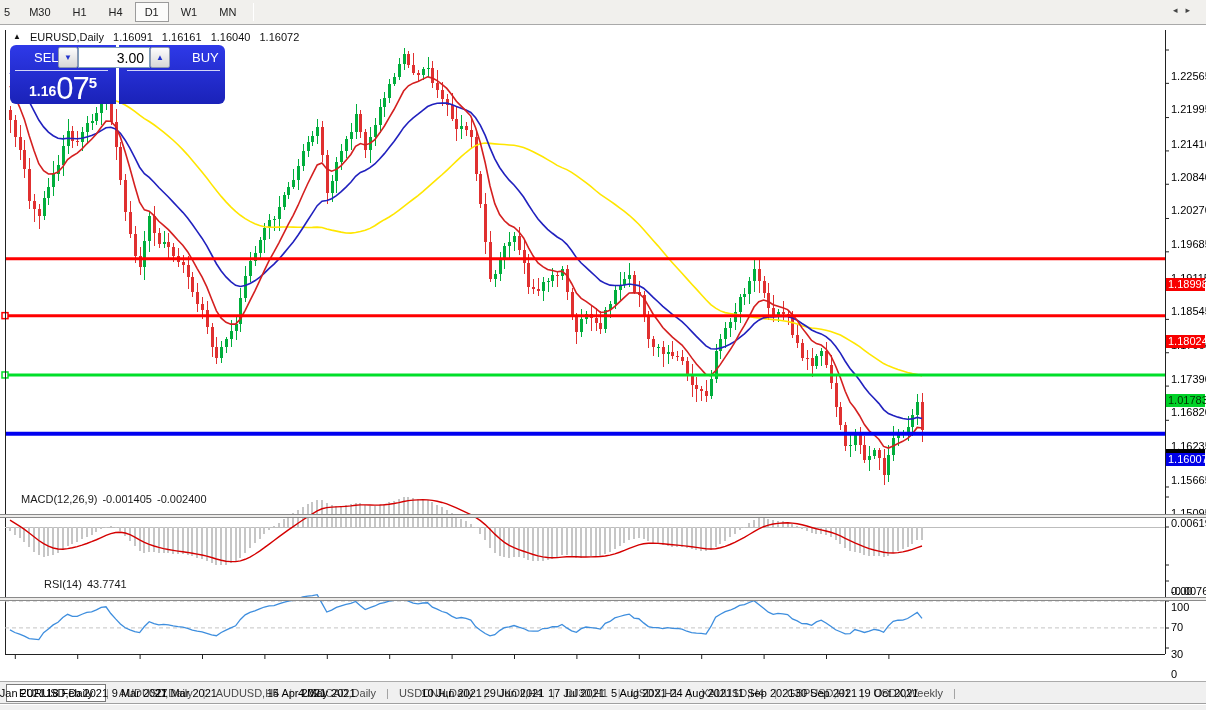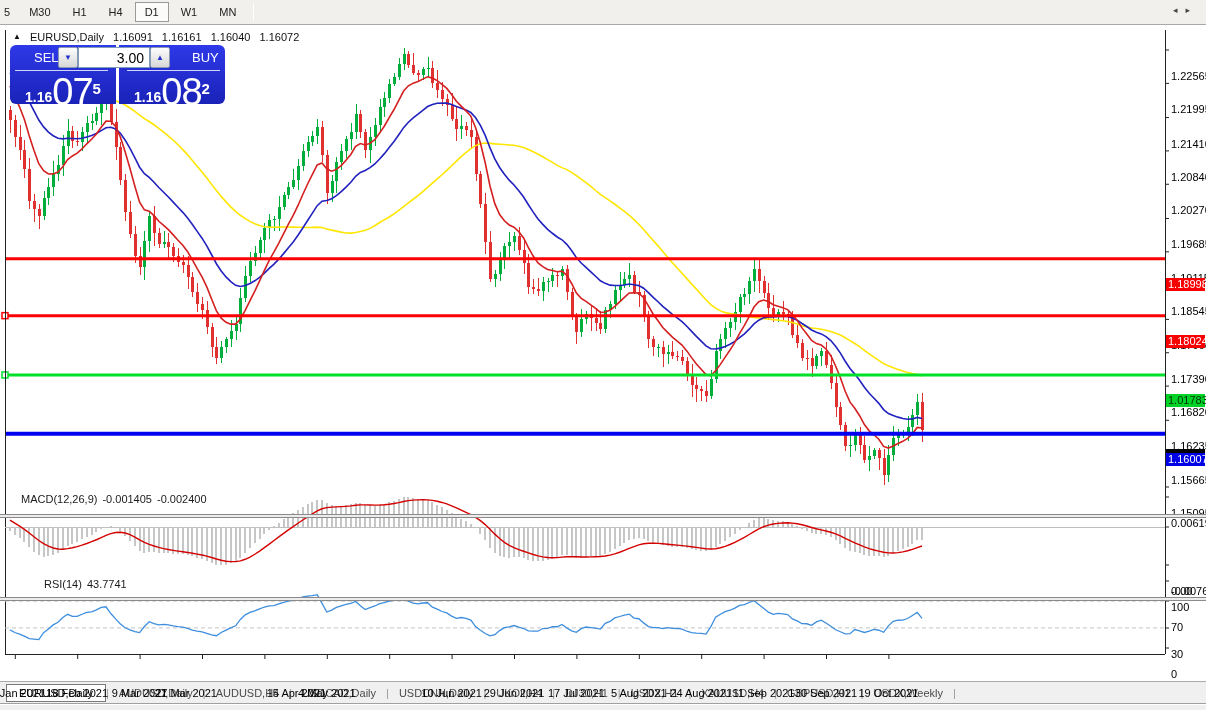--- a/index.html
+++ b/index.html
@@ -37,21 +37,21 @@
   
   #trade-widget { position:absolute; left:10px; top:19px; width:215px; height:59px; z-index:5; }
   .half { position:absolute; top:0; height:59px; width:106px;
     background:linear-gradient(#2E39E8, #1A22B8); }
   .half.left  { left:0; border-radius:6px 0 0 6px; }
   .half.right { left:109px; border-radius:0 6px 6px 0; }
   .side-label { position:absolute; top:5px; color:#fff; font-size:13px; }
   .wsep { position:absolute; top:25px; height:1px; background:rgba(255,255,255,.8); }
   .bigprice { position:absolute; top:26px; left:0; width:100%; text-align:center; color:#fff; white-space:nowrap; }
   .bp-small { font-size:14px; font-weight:bold; position:relative; top:-3px; }
-  .bp-big { font-size:38px; letter-spacing:-1px; }
+  .bp-big { font-size:31px; letter-spacing:-1px; }
   .bp-sup { font-size:15px; font-weight:bold; position:relative; top:-11px; }
   .spin { position:absolute; top:2px; width:20px; height:21px;
     background:linear-gradient(#FDFDFD,#D7D7D7); border:1px solid #8A97B1; border-radius:2px;
     color:#2233CC; font-size:8px; text-align:center; line-height:20px; cursor:default; }
   #lot-input { position:absolute; left:68px; top:2px; width:72px; height:21px;
     border:1px solid #7F9DB9; background:#fff; font-size:14px; text-align:right;
     padding-right:5px; font-family:"Liberation Sans", sans-serif; }
 
   
   #tabbar { position:absolute; left:0; top:681px; width:1206px; height:23px;
@@ -726,23 +726,20 @@
       <div class="half left">
         <div class="side-label" style="left:24px;">SELL</div>
         <div class="wsep" style="left:5px; width:93px;"></div>
         <div class="bigprice">
           <span class="bp-small">1.16</span><span class="bp-big">07</span><span class="bp-sup">5</span>
         </div>
       </div>
       <div class="half right">
         <div class="side-label" style="left:59px;margin-left:14px;">BUY</div>
         <div class="wsep" style="left:8px; width:93px;"></div>
-        <div class="bigprice">
-          <span class="bp-small">1.16</span><span class="bp-big">08</span><span class="bp-sup">2</span>
-        </div>
       </div>
       <div class="spin" style="left:48px;"><span>▼</span></div>
       <input id="lot-input" value="3.00" style="">
       <div class="spin" style="left:140px;"><span>▲</span></div>
     </div>
 
     <div class="panel-title" style="left:9px; top:467px;margin-left:12px;">
       <span>MACD(12,26,9)</span><span>-0.001405</span><span>-0.002400</span>
     </div>
     <div class="panel-title" style="left:9px; top:552px;padding-left:35px;">

